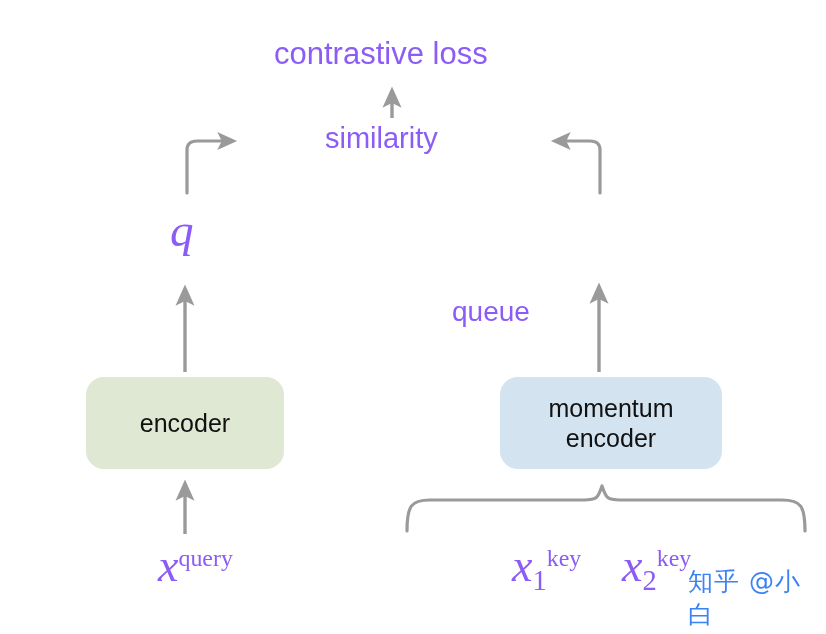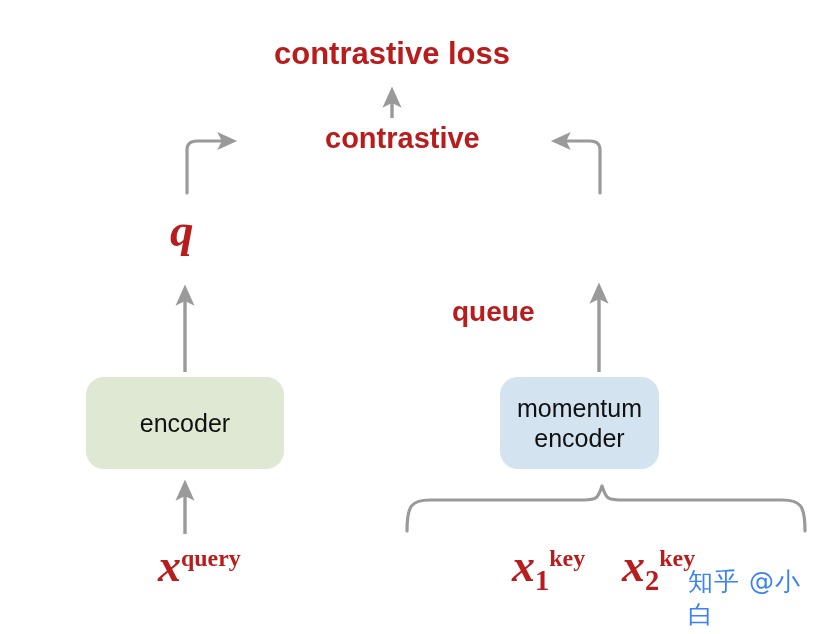--- a/index.html
+++ b/index.html
@@ -17,24 +17,23 @@
   }
   .svg-layer {
     position: absolute;
     left: 0;
     top: 0;
     width: 826px;
     height: 634px;
   }
   .lbl {
     position: absolute;
-    color: #b91c1c;
+    color: #8b5cf6;
     white-space: nowrap;
     line-height: 1.12;
-    font-weight: bold;
   }
   .sans {
     font-family: "Liberation Sans", sans-serif;
   }
   .serif-math {
     font-family: "Liberation Serif", "DejaVu Serif", serif;
   }
   .math-italic {
     font-style: italic;
   }
@@ -106,21 +105,21 @@
     left: 86px;
     top: 377px;
     width: 198px;
     height: 92px;
     background: #dfe8d2;
     font-size: 25px;
   }
   #box-momentum-encoder {
     left: 500px;
     top: 377px;
-    width: 159px;
+    width: 222px;
     height: 92px;
     background: #d3e3ef;
     font-size: 25px;
   }
   .box-text {
     padding: 0 6px;
     line-height: 1.22;
   }
   #watermark {
     position: absolute;
@@ -174,21 +173,21 @@
                L584,500
                C598,500 598,497 602,486
                C606,497 606,500 620,500
                L782,500
                C801,500 805,506 805,531" stroke="#9a9a9a" stroke-width="3.2" fill="none" stroke-linecap="round" stroke-linejoin="round"></path>
     </g>
   </svg>
 
   <div class="lbl sans" id="label-contrastive-loss">contrastive loss</div>
 
-  <div class="lbl sans" id="label-similarity">contrastive</div>
+  <div class="lbl sans" id="label-similarity">similarity</div>
 
   <div class="lbl sans" id="label-queue">queue</div>
 
   <div class="lbl serif-math math-italic" id="label-q">q</div>
 
 
   <div class="encoder-box sans" id="box-encoder">
     <span class="box-text">encoder</span>
   </div>
 

